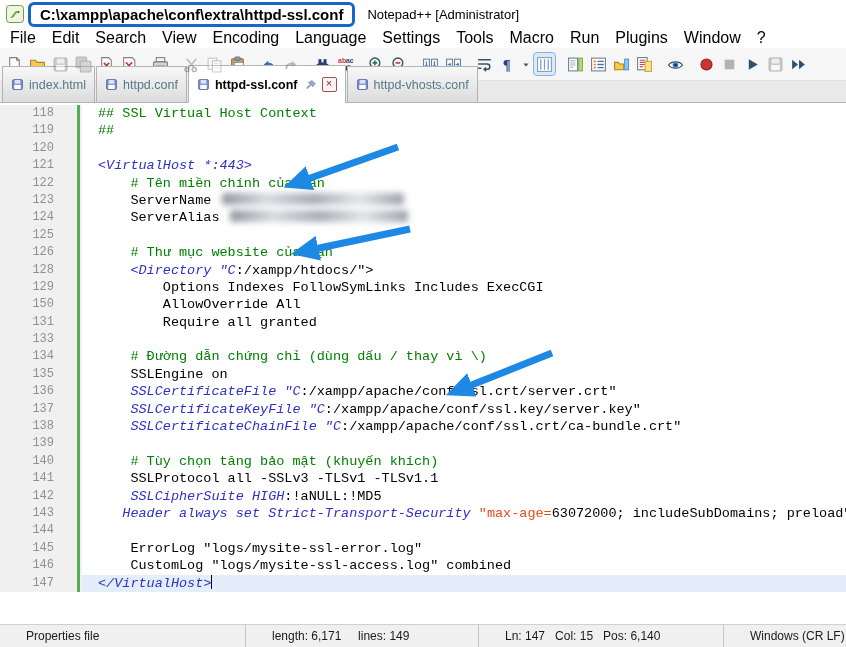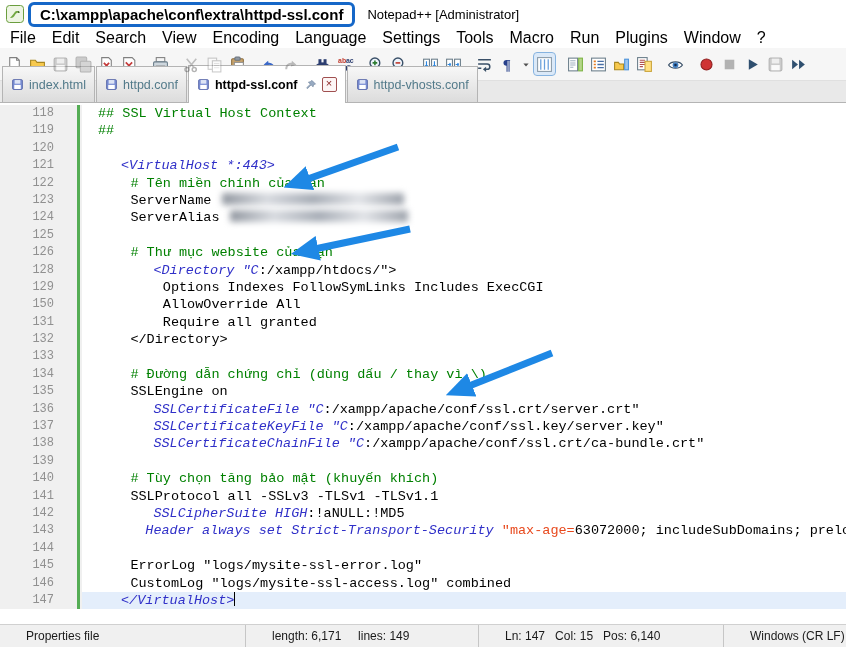--- a/index.html
+++ b/index.html
@@ -47,21 +47,21 @@
             font-family:"Liberation Mono","DejaVu Sans Mono",monospace;font-size:13.5px;}
   .m-book{width:12px;background:#f0f0f0;flex:0 0 auto;}
   .m-num{width:42px;flex:0 0 auto;text-align:right;padding-right:22px;background:#f0f0f0;
          color:#909090;font-size:12px;}
   .m-chg{width:6px;flex:0 0 auto;background:#f0f0f0;position:relative;}
   .m-chg .mark{position:absolute;left:1px;top:0;bottom:0;width:3px;background:#55ad55;}
   .code-text{flex:1 1 auto;padding-left:16px;}
   .code-row.current .code-text{background:#e4eefb;}
   .s-d{color:#000;}
   .s-c{color:#008000;}
-  .s-k{color:#3030c8;font-style:italic;margin-left:23px;}
+  .s-k{color:#3030c8;font-style:italic;}
   .s-r{color:#e8491d;}
   .redact{display:inline-block;height:12px;border-radius:2px;vertical-align:-1px;margin-left:2px;
           background:linear-gradient(100deg,#8f959e 0%,#d8dbe0 25%,#a7adb6 50%,#e2e4e8 75%,#9aa0a9 100%);
           filter:blur(3px);}
   .caret{display:inline-block;width:1px;height:14px;background:#000;vertical-align:-2px;}
 
   
   .statusbar{height:22px;display:flex;align-items:stretch;background:#f0f0f0;border-top:1px solid #d0d0d0;
              font-size:12px;color:#1a1a1a;flex:0 0 auto;}
   .seg{display:flex;align-items:center;padding:0 26px;white-space:pre;overflow:hidden;box-sizing:border-box;}
@@ -381,21 +381,20 @@
           <div class="code-row"><span class="m-book"></span><span class="m-num">121</span><span class="m-chg"><span class="mark"></span></span><span class="code-text"><span class="s-k">&lt;VirtualHost *:443&gt;</span></span></div>
           <div class="code-row"><span class="m-book"></span><span class="m-num">122</span><span class="m-chg"><span class="mark"></span></span><span class="code-text"><span class="s-d">    </span><span class="s-c"># Tên miền chính của bạn</span></span></div>
           <div class="code-row"><span class="m-book"></span><span class="m-num">123</span><span class="m-chg"><span class="mark"></span></span><span class="code-text"><span class="s-d">    ServerName </span><span class="redact" style="width: 182px;"></span></span></div>
           <div class="code-row"><span class="m-book"></span><span class="m-num">124</span><span class="m-chg"><span class="mark"></span></span><span class="code-text"><span class="s-d">    ServerAlias </span><span class="redact" style="width: 178px;"></span></span></div>
           <div class="code-row"><span class="m-book"></span><span class="m-num">125</span><span class="m-chg"><span class="mark"></span></span><span class="code-text"></span></div>
           <div class="code-row"><span class="m-book"></span><span class="m-num">126</span><span class="m-chg"><span class="mark"></span></span><span class="code-text"><span class="s-d">    </span><span class="s-c"># Thư mục website của bạn</span></span></div>
           <div class="code-row"><span class="m-book"></span><span class="m-num">128</span><span class="m-chg"><span class="mark"></span></span><span class="code-text"><span class="s-d">    </span><span class="s-k">&lt;Directory "C</span><span class="s-d">:/xampp/htdocs/"&gt;</span></span></div>
           <div class="code-row"><span class="m-book"></span><span class="m-num">129</span><span class="m-chg"><span class="mark"></span></span><span class="code-text"><span class="s-d">        Options Indexes FollowSymLinks Includes ExecCGI</span></span></div>
           <div class="code-row"><span class="m-book"></span><span class="m-num">150</span><span class="m-chg"><span class="mark"></span></span><span class="code-text"><span class="s-d">        AllowOverride All</span></span></div>
           <div class="code-row"><span class="m-book"></span><span class="m-num">131</span><span class="m-chg"><span class="mark"></span></span><span class="code-text"><span class="s-d">        Require all granted</span></span></div>
-          <div class="code-row"><span class="m-book"></span><span class="m-num">132</span><span class="m-chg"><span class="mark"></span></span><span class="code-text"><span class="s-d">    &lt;/Directory&gt;</span></span></div>
           <div class="code-row"><span class="m-book"></span><span class="m-num">133</span><span class="m-chg"><span class="mark"></span></span><span class="code-text"></span></div>
           <div class="code-row"><span class="m-book"></span><span class="m-num">134</span><span class="m-chg"><span class="mark"></span></span><span class="code-text"><span class="s-d">    </span><span class="s-c"># Đường dẫn chứng chỉ (dùng dấu / thay vì \)</span></span></div>
           <div class="code-row"><span class="m-book"></span><span class="m-num">135</span><span class="m-chg"><span class="mark"></span></span><span class="code-text"><span class="s-d">    SSLEngine on</span></span></div>
           <div class="code-row"><span class="m-book"></span><span class="m-num">136</span><span class="m-chg"><span class="mark"></span></span><span class="code-text"><span class="s-d">    </span><span class="s-k">SSLCertificateFile "C</span><span class="s-d">:/xampp/apache/conf/ssl.crt/server.crt"</span></span></div>
           <div class="code-row"><span class="m-book"></span><span class="m-num">137</span><span class="m-chg"><span class="mark"></span></span><span class="code-text"><span class="s-d">    </span><span class="s-k">SSLCertificateKeyFile "C</span><span class="s-d">:/xampp/apache/conf/ssl.key/server.key"</span></span></div>
           <div class="code-row"><span class="m-book"></span><span class="m-num">138</span><span class="m-chg"><span class="mark"></span></span><span class="code-text"><span class="s-d">    </span><span class="s-k">SSLCertificateChainFile "C</span><span class="s-d">:/xampp/apache/conf/ssl.crt/ca-bundle.crt"</span></span></div>
           <div class="code-row"><span class="m-book"></span><span class="m-num">139</span><span class="m-chg"><span class="mark"></span></span><span class="code-text"></span></div>
           <div class="code-row"><span class="m-book"></span><span class="m-num">140</span><span class="m-chg"><span class="mark"></span></span><span class="code-text"><span class="s-d">    </span><span class="s-c"># Tùy chọn tăng bảo mật (khuyến khích)</span></span></div>
           <div class="code-row"><span class="m-book"></span><span class="m-num">141</span><span class="m-chg"><span class="mark"></span></span><span class="code-text"><span class="s-d">    SSLProtocol all -SSLv3 -TLSv1 -TLSv1.1</span></span></div>
           <div class="code-row"><span class="m-book"></span><span class="m-num">142</span><span class="m-chg"><span class="mark"></span></span><span class="code-text"><span class="s-d">    </span><span class="s-k">SSLCipherSuite HIGH</span><span class="s-d">:!aNULL:!MD5</span></span></div>

